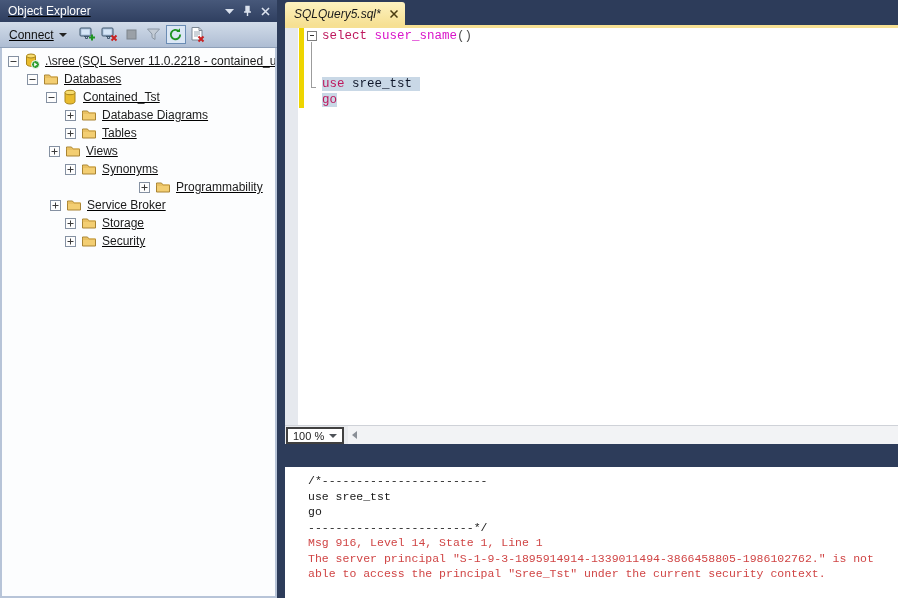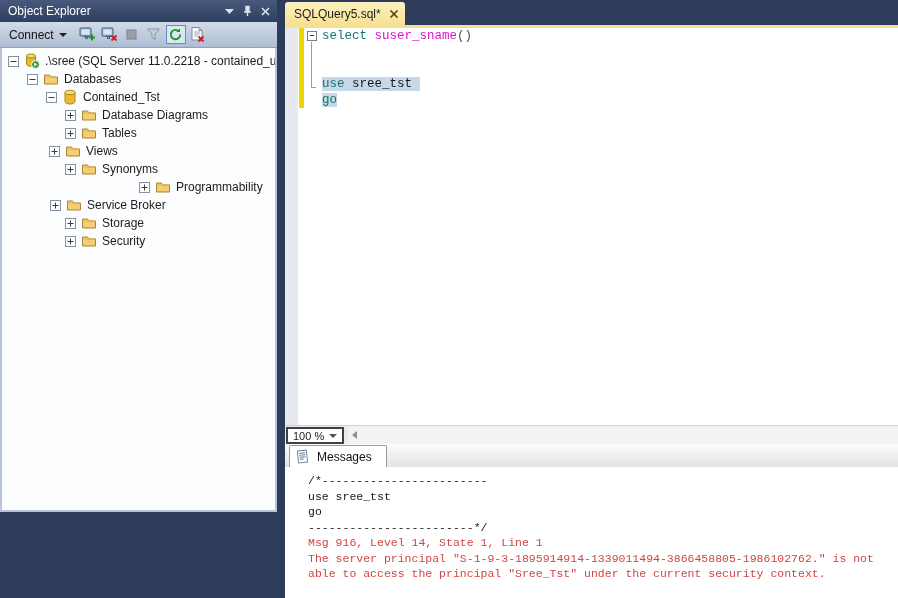--- a/index.html
+++ b/index.html
@@ -1,50 +1,50 @@
 <!DOCTYPE html>
 <html><head>
 <meta charset="utf-8">
 <style>
   * { margin:0; padding:0; box-sizing:border-box; }
   body { font-family:"Liberation Sans", sans-serif; }
   .app { position:relative; width:898px; height:598px; background:#2D3C5A; overflow:hidden; }
 
   
-  .oe { position:absolute; left:0; top:0; width:277px; height:512px; background:#B7C4D8; display:flex; flex-direction:column; }
+  .oe { position:absolute; left:0; top:0; width:277px; height:598px; background:#B7C4D8; display:flex; flex-direction:column;text-decoration:underline; }
   .oe-title { height:22px; background:linear-gradient(#47587a,#2f3f60); color:#fff; font-size:12px; display:flex; align-items:center; padding:0 3px 0 8px; flex:none; }
   .oe-title-text { flex:1; }
   .titlebtn { width:17px; height:15px; display:flex; align-items:center; justify-content:center; margin-left:1px; cursor:default; }
   .oe-toolbar { height:26px; background:linear-gradient(#d2dce9,#aebdd3); border-bottom:1px solid #8fa0b8; display:flex; align-items:center; padding:0 5px; flex:none; }
   .connect-btn { display:flex; align-items:center; font-size:12px; color:#111; padding:2px 5px 2px 4px; margin-right:6px; }
   .connect-btn .chev { width:0; height:0; border-left:4px solid transparent; border-right:4px solid transparent; border-top:4px solid #222; margin-left:5px; }
   .tb-icon { width:20px; height:19px; display:flex; align-items:center; justify-content:center; margin-right:2px; border:1px solid transparent; }
   .tb-icon.boxed { border:1px solid #6a8cb4; background:#dbe7f5; }
   .oe-tree { flex:1; background:#fcfdfe; margin:0 2px 2px 2px; padding-top:4px; overflow:hidden; }
   .tree-row { height:18px; display:flex; align-items:center; font-size:12px; color:#1b1b1b; white-space:nowrap; overflow:hidden; }
   .expand { width:11px; height:11px; flex:none; margin-right:5px; }
   .tree-icon { width:16px; height:16px; flex:none; margin-right:5px; }
   .expand svg, .tree-icon svg { display:block; }
 
   
   .main { position:absolute; left:277px; top:0; width:621px; height:598px; }
-  .tabstrip { position:absolute; left:8px; top:0; right:7px; height:25px; }
+  .tabstrip { position:absolute; left:8px; top:0; right:7px; height:25px;font-style:italic; }
   .doc-tab { position:absolute; left:0; top:2px; height:23px; background:linear-gradient(#fdf2c0,#f6e093); border-radius:3px 3px 0 0; display:flex; align-items:center; padding:0 7px 0 9px; font-size:12px; color:#1a1a1a; }
   .doc-tab .tabclose { margin-left:9px; display:flex; align-items:center; }
   .yellowline { position:absolute; left:8px; top:25px; right:0; height:3px; background:#f6e093; }
 
   .editor { position:absolute; left:8px; top:28px; right:0; height:397px; background:#fff; }
   .ind-margin { position:absolute; left:0; top:0; width:13px; height:100%; background:#e6e9ee; }
   .changebar { position:absolute; left:14px; top:0; width:5px; height:80px; background:#eed500; }
   .outline-box { position:absolute; left:22px; top:3px; width:10px; height:10px; border:1px solid #7e7e7e; background:#fff; }
   .outline-box::after { content:""; position:absolute; left:2px; right:2px; top:3px; height:1px; background:#333; }
   .outline-line { position:absolute; left:26px; top:14px; width:5px; height:46px; border-left:1px solid #9c9c9c; border-bottom:1px solid #9c9c9c; }
   .code { position:absolute; left:37px; top:0; font-family:"Liberation Mono","DejaVu Sans Mono",monospace; font-size:12.5px; line-height:16px; }
   .code-line { height:16px; white-space:pre; }
-  .tok-keyword { color:#0f766e; }
+  .tok-keyword { color:#be185d; }
   .tok-function { color:#d913c9; }
   .tok-plain { color:#0f172a; }
   .tok-paren { color:#4f4f4f; }
   .selspan { background:#c9d8e6; }
 
   .editor-bottom { position:absolute; left:8px; top:425px; right:0; height:19px; background:#e9ebee; border-top:1px solid #cfd2d8; }
   .zoom-combo { position:absolute; left:1px; top:1px; width:58px; height:17px; background:#fff; border:2px solid #404040; font-size:11px; color:#222; display:flex; align-items:center; padding-left:5px; }
   .zoom-combo .chev { width:0; height:0; border-left:4px solid transparent; border-right:4px solid transparent; border-top:4px solid #4f5358; margin-left:auto; margin-right:5px; }
   .hscroll-track { position:absolute; left:63px; top:0; right:0; bottom:0; background:#f2f3f5; }
   .hscroll-left { position:absolute; left:4px; top:5px; width:0; height:0; border-top:4px solid transparent; border-bottom:4px solid transparent; border-right:5px solid #8a8f96; }
@@ -340,33 +340,20 @@
     <div class="editor-bottom">
       <div class="zoom-combo">
         <span>100 %</span>
         <span class="chev"></span>
       </div>
       <div class="hscroll-track">
         <span class="hscroll-left"></span>
       </div>
     </div>
 
-    <div class="messages-header">
-      <div class="msg-tab">
-        <span class="tree-icon">
-          <svg width="16" height="16" viewBox="0 0 16 16">
-              <g transform="rotate(-6 8 8)">
-                <rect x="3" y="1.5" width="9" height="12" fill="#fff" stroke="#7a8a9a"></rect>
-                <path d="M4.5 4h6M4.5 6h6M4.5 8h6M4.5 10h4" stroke="#5b7fa6" stroke-width="1"></path>
-              </g>
-            </svg>
-        </span>
-        <span>Messages</span>
-      </div>
-    </div>
     <div class="messages-content" id="msg-lines">
         <div class="msg-line sev-info">/*------------------------</div>
         <div class="msg-line sev-info">use sree_tst</div>
         <div class="msg-line sev-info">go</div>
         <div class="msg-line sev-info">------------------------*/</div>
         <div class="msg-line sev-error">Msg 916, Level 14, State 1, Line 1</div>
         <div class="msg-line sev-error">The server principal "S-1-9-3-1895914914-1339011494-3866458805-1986102762." is not</div>
         <div class="msg-line sev-error">able to access the principal "Sree_Tst" under the current security context.</div>
       </div>
   </div>

